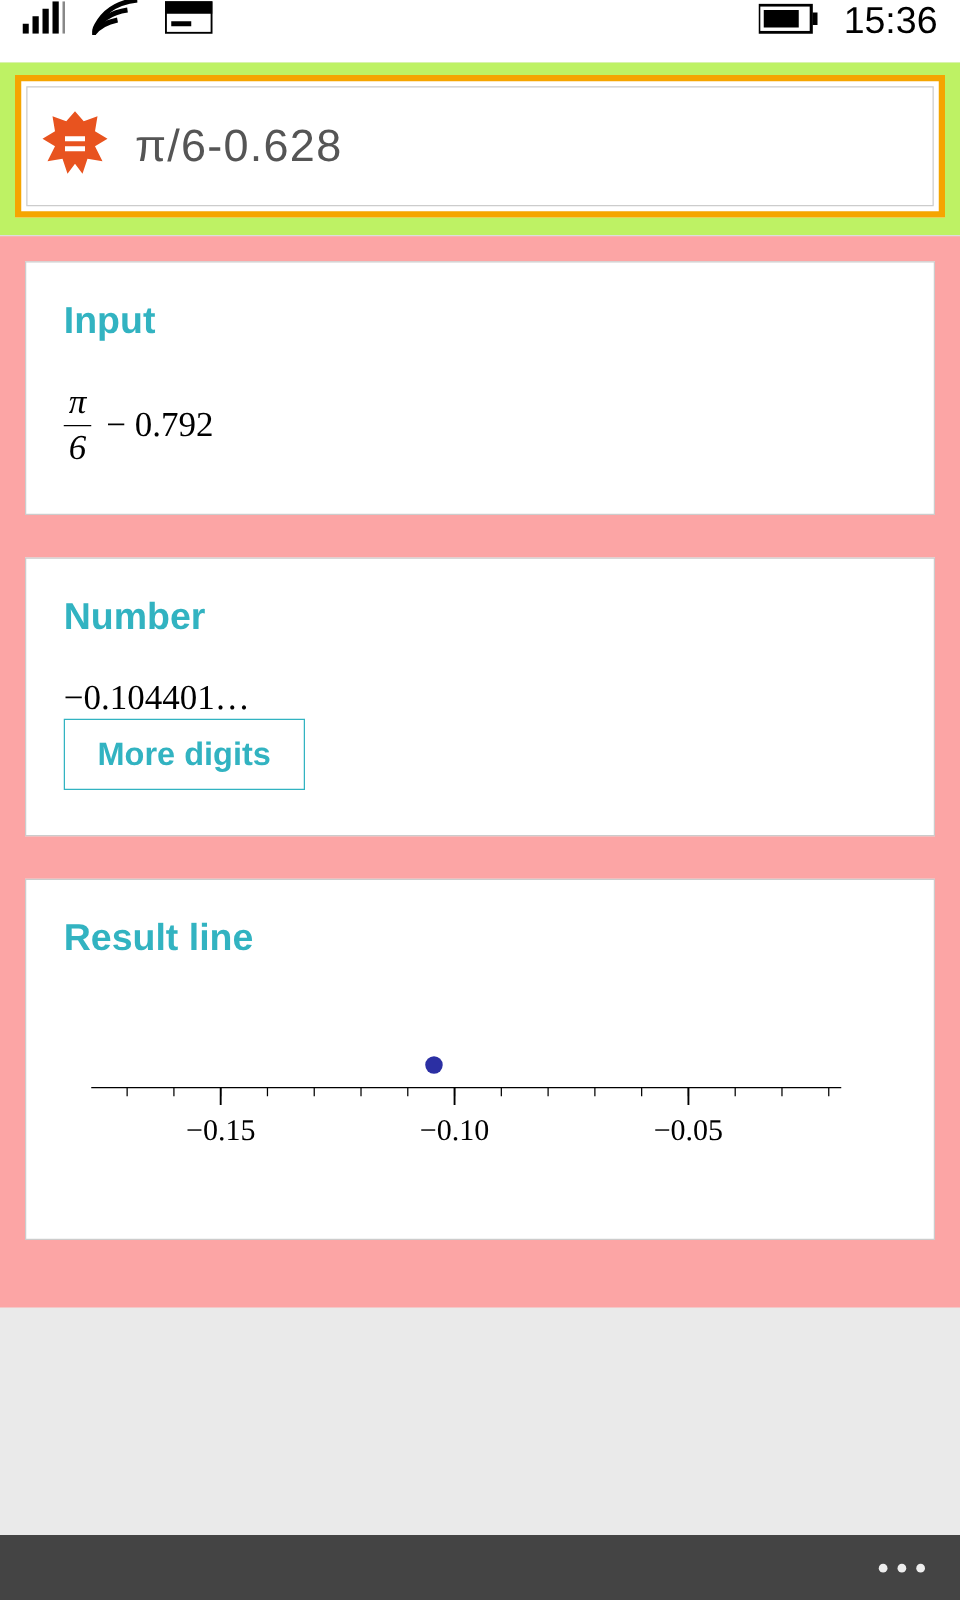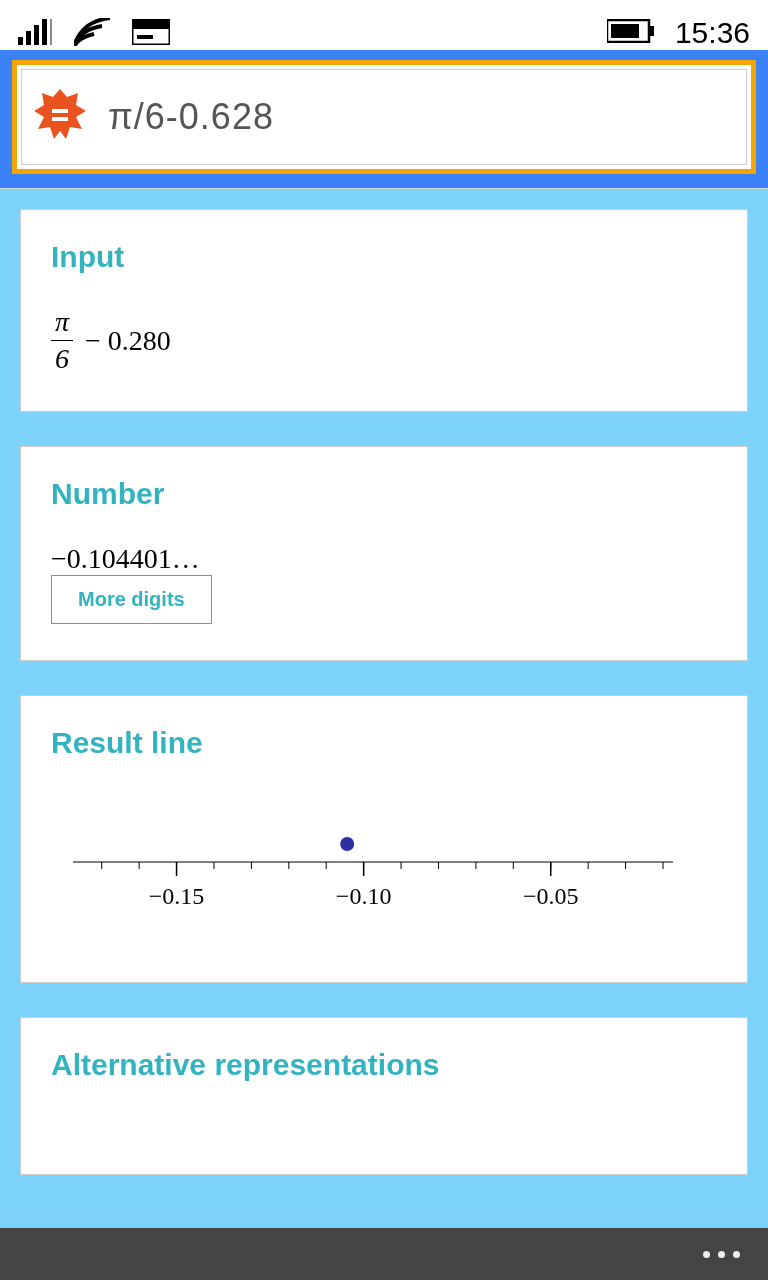--- a/index.html
+++ b/index.html
@@ -1,44 +1,44 @@
 <!DOCTYPE html>
 <html><head>
 <meta charset="utf-8">
 <style>
   * { box-sizing: border-box; margin: 0; padding: 0; }
   html, body { width: 768px; height: 1280px; font-family: "Segoe UI", Arial, sans-serif; background: #eaeaea; overflow: hidden; }
   
   
-  .status-bar { height: 50px; background: #fff; display: flex; align-items: flex-end; padding: 0 18px; justify-content: space-between; }
+  .status-bar { height: 50px; background: #fff; display: flex; align-items: flex-start; padding: 0 18px; justify-content: space-between; }
   .status-left { display: flex; align-items: center; gap: 22px; }
   .status-right { display: flex; align-items: center; gap: 20px; }
   .status-time { font-size: 30px; color: #000; font-weight: 400; }
   
   
-  .search-container { background: #3b82f6; padding: 10px 12px 14px 12px; border-bottom: 1px solid #ddd; }
+  .search-container { background: #bef264; padding: 10px 12px 14px 12px; border-bottom: 1px solid #ddd; }
   .search-box { border: 5px solid #f5a500; padding: 4px; background: #fff; }
   .search-inner { border: 1px solid #ccc; display: flex; align-items: center; height: 96px; padding: 0 10px; gap: 20px; }
   .search-text { font-size: 36px; color: #555; letter-spacing: 1px; }
   
   
-  .content { padding: 20px; background: #7dd3fc; }
+  .content { padding: 20px; background: #fca5a5; }
   .card { background: #fff; border: 1px solid #ccc; margin-bottom: 34px; padding: 30px 30px 36px 30px; }
   .card-title { color: #32b3c1; font-size: 30px; font-weight: 700; margin-bottom: 32px; }
   
   
   .fraction-row { display: flex; align-items: center; font-size: 28px; font-family: "Times New Roman", serif; font-style: italic; color: #000; }
   .fraction { display: inline-flex; flex-direction: column; align-items: center; margin-right: 12px; }
   .fraction .num { padding: 0 4px 2px 4px; border-bottom: 1.5px solid #000; }
   .fraction .den { padding: 2px 4px 0 4px; }
   .minus-term { font-style: normal; }
   
   
   .result-value { font-size: 28px; font-family: "Times New Roman", serif; color: #000; }
-  .more-btn { display: inline-block; border: 1.5px solid #32b3c1; color: #32b3c1; font-size: 20px; font-weight: 700; padding: 12px 26px; background: #fff; cursor: pointer; text-align: center; }
+  .more-btn { display: inline-block; border: 1.5px solid #32b3c1; color: #32b3c1; font-size: 26px; font-weight: 700; padding: 12px 26px; background: #fff; cursor: pointer; text-align: center; }
   
   
   .numberline-wrap { padding: 30px 12px 0 12px; }
   
   
   .bottom-bar { position: fixed; bottom: 0; left: 0; width: 768px; height: 52px; background: #444; display: flex; align-items: center; justify-content: flex-end; padding-right: 28px; }
   .dots { display: flex; gap: 8px; }
   .dots span { width: 7px; height: 7px; background: #eee; border-radius: 50%; }
 </style>
 </head>
@@ -99,21 +99,21 @@
 
 <div class="content">
 
   <div class="card">
     <div class="card-title">Input</div>
     <div class="fraction-row">
       <span class="fraction">
         <span class="num">π</span>
         <span class="den">6</span>
       </span>
-      <span class="minus-term"> − 0.280</span>
+      <span class="minus-term"> − 0.792</span>
     </div>
   </div>
 
   <div class="card">
     <div class="card-title">Number</div>
     <div class="result-value">−0.104401…</div>
     <div class="more-btn">More digits</div>
   </div>
 
   <div class="card">
@@ -141,23 +141,20 @@
           <text x="113.54838709677418" y="82" text-anchor="middle" font-family="Times New Roman,serif" font-size="24" fill="#000">−0.15</text>
           <line x1="300.6451612903225" y1="40" x2="300.6451612903225" y2="54" stroke="#000" stroke-width="1.5"></line>
           <text x="300.6451612903225" y="82" text-anchor="middle" font-family="Times New Roman,serif" font-size="24" fill="#000">−0.10</text>
           <line x1="487.7419354838709" y1="40" x2="487.7419354838709" y2="54" stroke="#000" stroke-width="1.5"></line>
           <text x="487.7419354838709" y="82" text-anchor="middle" font-family="Times New Roman,serif" font-size="24" fill="#000">−0.05</text>
           <circle cx="284.1806451612903" cy="22" r="7" fill="#2b2fa3"></circle>
         </svg>
     </div>
   </div>
 
-  <div class="card" style="padding-bottom:60px">
-    <div class="card-title">Alternative representations</div>
-  </div>
 
 </div>
 
 <div class="bottom-bar">
   <div class="dots">
     <span></span>
       <span></span>
       <span></span>
   </div>
 </div>

